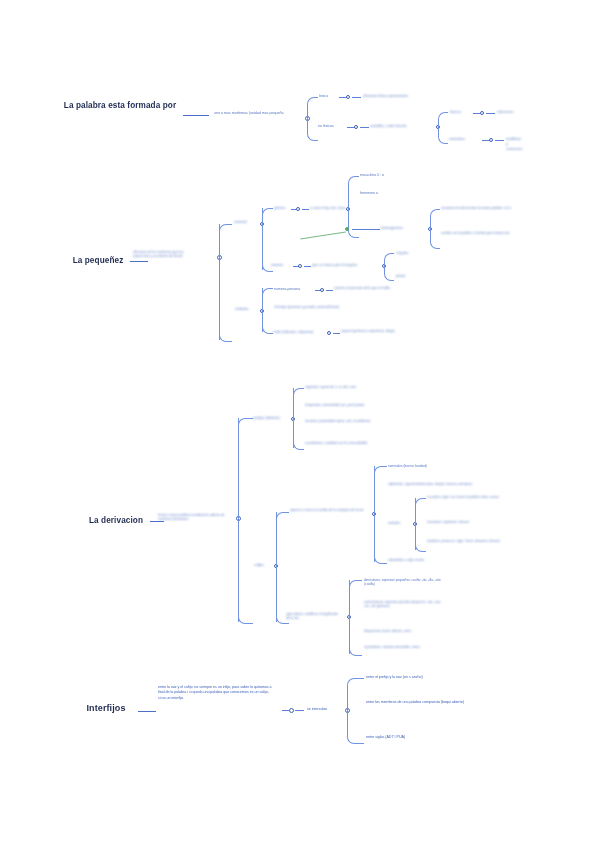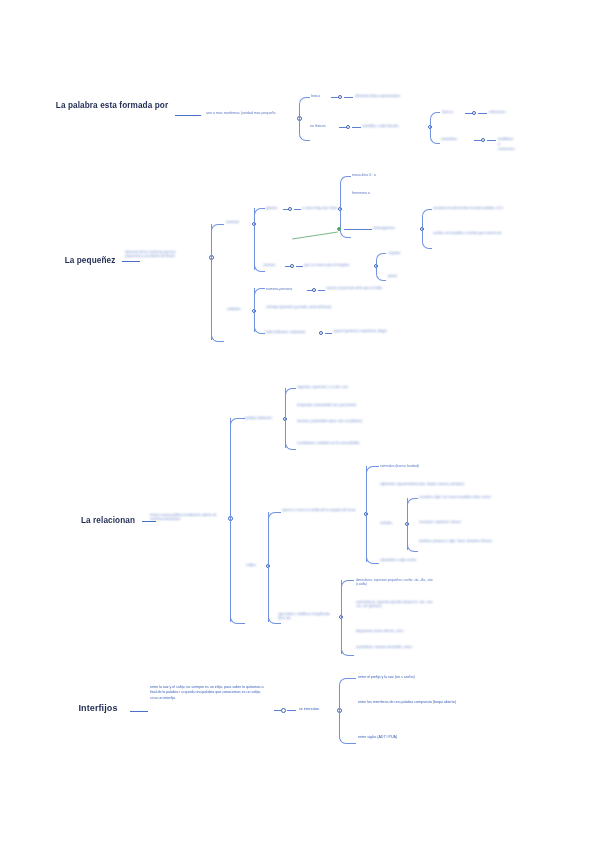--- a/index.html
+++ b/index.html
@@ -3,21 +3,21 @@
 <meta charset="utf-8">
 <title>Mind map</title>
 <style>
   html,body{margin:0;padding:0;background:#ffffff;}
   body{
     width:600px;height:848px;position:relative;overflow:hidden;
     font-family:"Liberation Sans", sans-serif;
     background:#ffffff;
     color:#2f4a8b;
   }
-  #canvas{position:absolute;left:0;top:0;width:516px;height:848px;}
+  #canvas{position:absolute;left:8px;top:0;width:516px;height:848px;}
 
   
   .root-label{
     position:absolute;
     font-weight:bold;
     color:#1f2b52;
     text-align:center;
     letter-spacing:.1px;
     line-height:1.25;
   }
@@ -149,21 +149,21 @@
   <div class="hline" style="left:318px;top:290px;width:7px;"></div>
   <div class="lbl xs blur-3" style="left:326px;top:286px;width:68px;">numero y la persona de la que se habla</div>
 
   <div class="lbl xs blur-3" style="left:266px;top:305px;width:72px;">el tiempo (presente y pasado, presente/futuro)</div>
 
   <div class="lbl xs blur-3" style="left:265px;top:330px;width:50px;">modo (indicativo, subjuntivo)</div>
   <div class="dot small" style="left:319px;top:331px;"></div>
   <div class="hline" style="left:325px;top:333px;width:7px;"></div>
   <div class="lbl xs blur-3" style="left:333px;top:329px;width:66px;">aspecto (perfecto o imperfecto, dirige)</div>
 
-  <div class="root-label root-big" style="left:74px;top:516px;width:68px;">La relacionan</div>
+  <div class="root-label root-big" style="left:74px;top:516px;width:68px;">La derivacion</div>
   <div class="hline thick" style="left:142px;top:521px;width:14px;"></div>
   <div class="lbl xs blur-3" style="left:150px;top:513px;width:70px;">formar nuevas palabras mediante la adicion de morfemas derivativos</div>
 
   <div class="dot" style="left:228px;top:516px;"></div>
   <div class="vspine" style="left:230px;top:418px;height:204px;"></div>
   <div class="brace" style="left:230px;top:418px;width:14px;height:204px;"></div>
 
   <div class="lbl s blur-3" style="left:245px;top:416px;">prefijos (delante)</div>
   <div class="dot small" style="left:283px;top:417px;"></div>
   <div class="vspine" style="left:285px;top:388px;height:60px;"></div>

